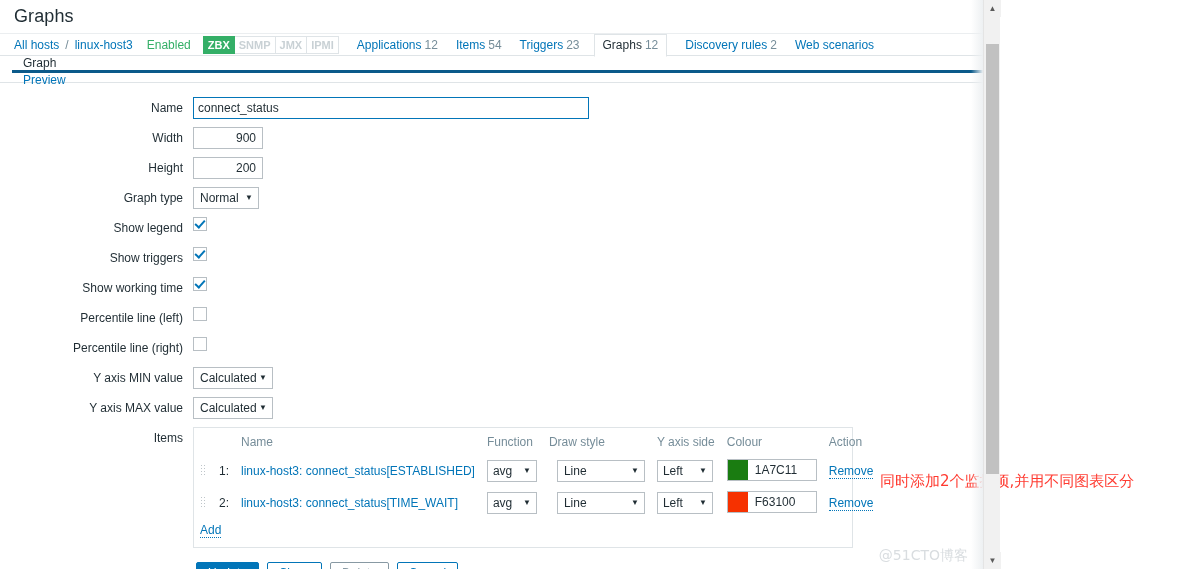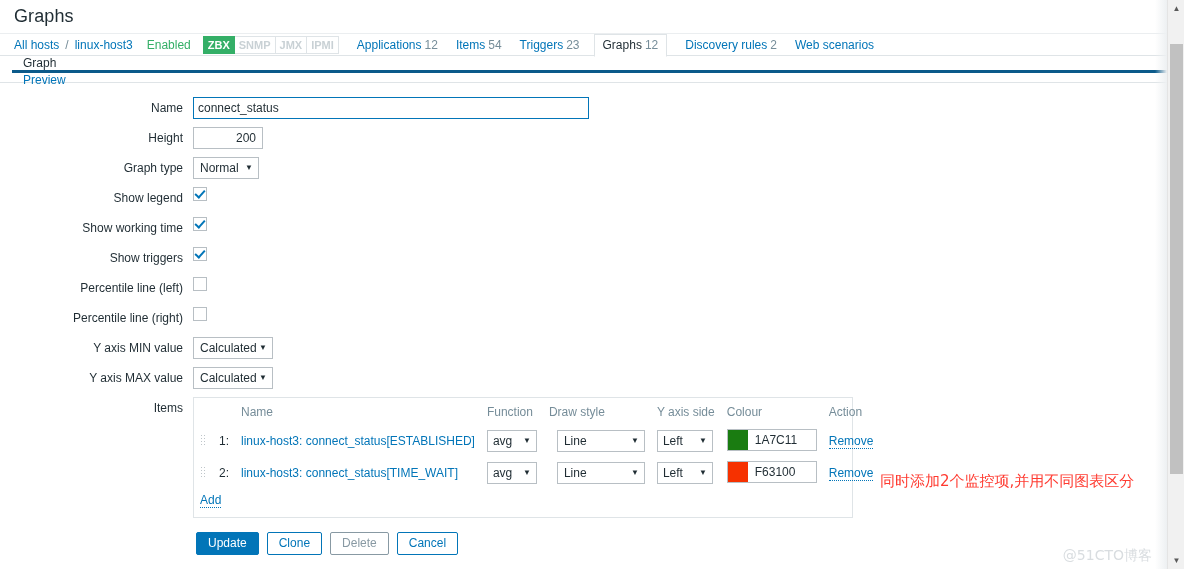--- a/index.html
+++ b/index.html
@@ -5,21 +5,21 @@
   * { box-sizing: border-box; }
   html, body {
     margin: 0; padding: 0;
     width: 1184px; height: 569px;
     overflow: hidden;
     background: #ffffff;
     font-family: "Liberation Sans", "DejaVu Sans", sans-serif;
     font-size: 12px;
     color: #1f2c33;
   }
-  #root { position: relative; width: 1184px; height: 569px; background:#ffffff; }
+  #root { position: relative; width: 1000px; height: 569px; background:#ffffff; }
 
   
   .page-header {
     height: 33px;
     background: #ffffff;
     padding: 6px 0 0 14px;
   }
   .page-title {
     font-size: 18px;
     font-weight: normal;
@@ -304,20 +304,26 @@
 
   <div class="form-area">
 
     <div class="frow">
       <div class="flabel">Name</div>
       <div class="fctrl">
         <input type="text" class="name-input focused" value="connect_status" style="">
       </div>
     </div>
 
+    <div class="frow">
+      <div class="flabel">Width</div>
+      <div class="fctrl">
+        <input type="text" class="num-input" value="900" style="">
+      </div>
+    </div>
 
     <div class="frow">
       <div class="flabel">Height</div>
       <div class="fctrl">
         <input type="text" class="num-input" value="200" style="">
       </div>
     </div>
 
     <div class="frow">
       <div class="flabel">Graph type</div>
@@ -330,28 +336,28 @@
     </div>
 
     <div class="frow">
       <div class="flabel">Show legend</div>
       <div class="fctrl">
         <span class="chk checked"></span>
       </div>
     </div>
 
     <div class="frow">
+      <div class="flabel">Show triggers</div>
+      <div class="fctrl">
+        <span class="chk checked"></span>
+      </div>
+    </div>
+
+    <div class="frow">
       <div class="flabel">Show working time</div>
-      <div class="fctrl">
-        <span class="chk checked"></span>
-      </div>
-    </div>
-
-    <div class="frow">
-      <div class="flabel">Show triggers</div>
       <div class="fctrl">
         <span class="chk checked"></span>
       </div>
     </div>
 
     <div class="frow">
       <div class="flabel">Percentile line (left)</div>
       <div class="fctrl">
         <span class="chk"></span>
       </div>

